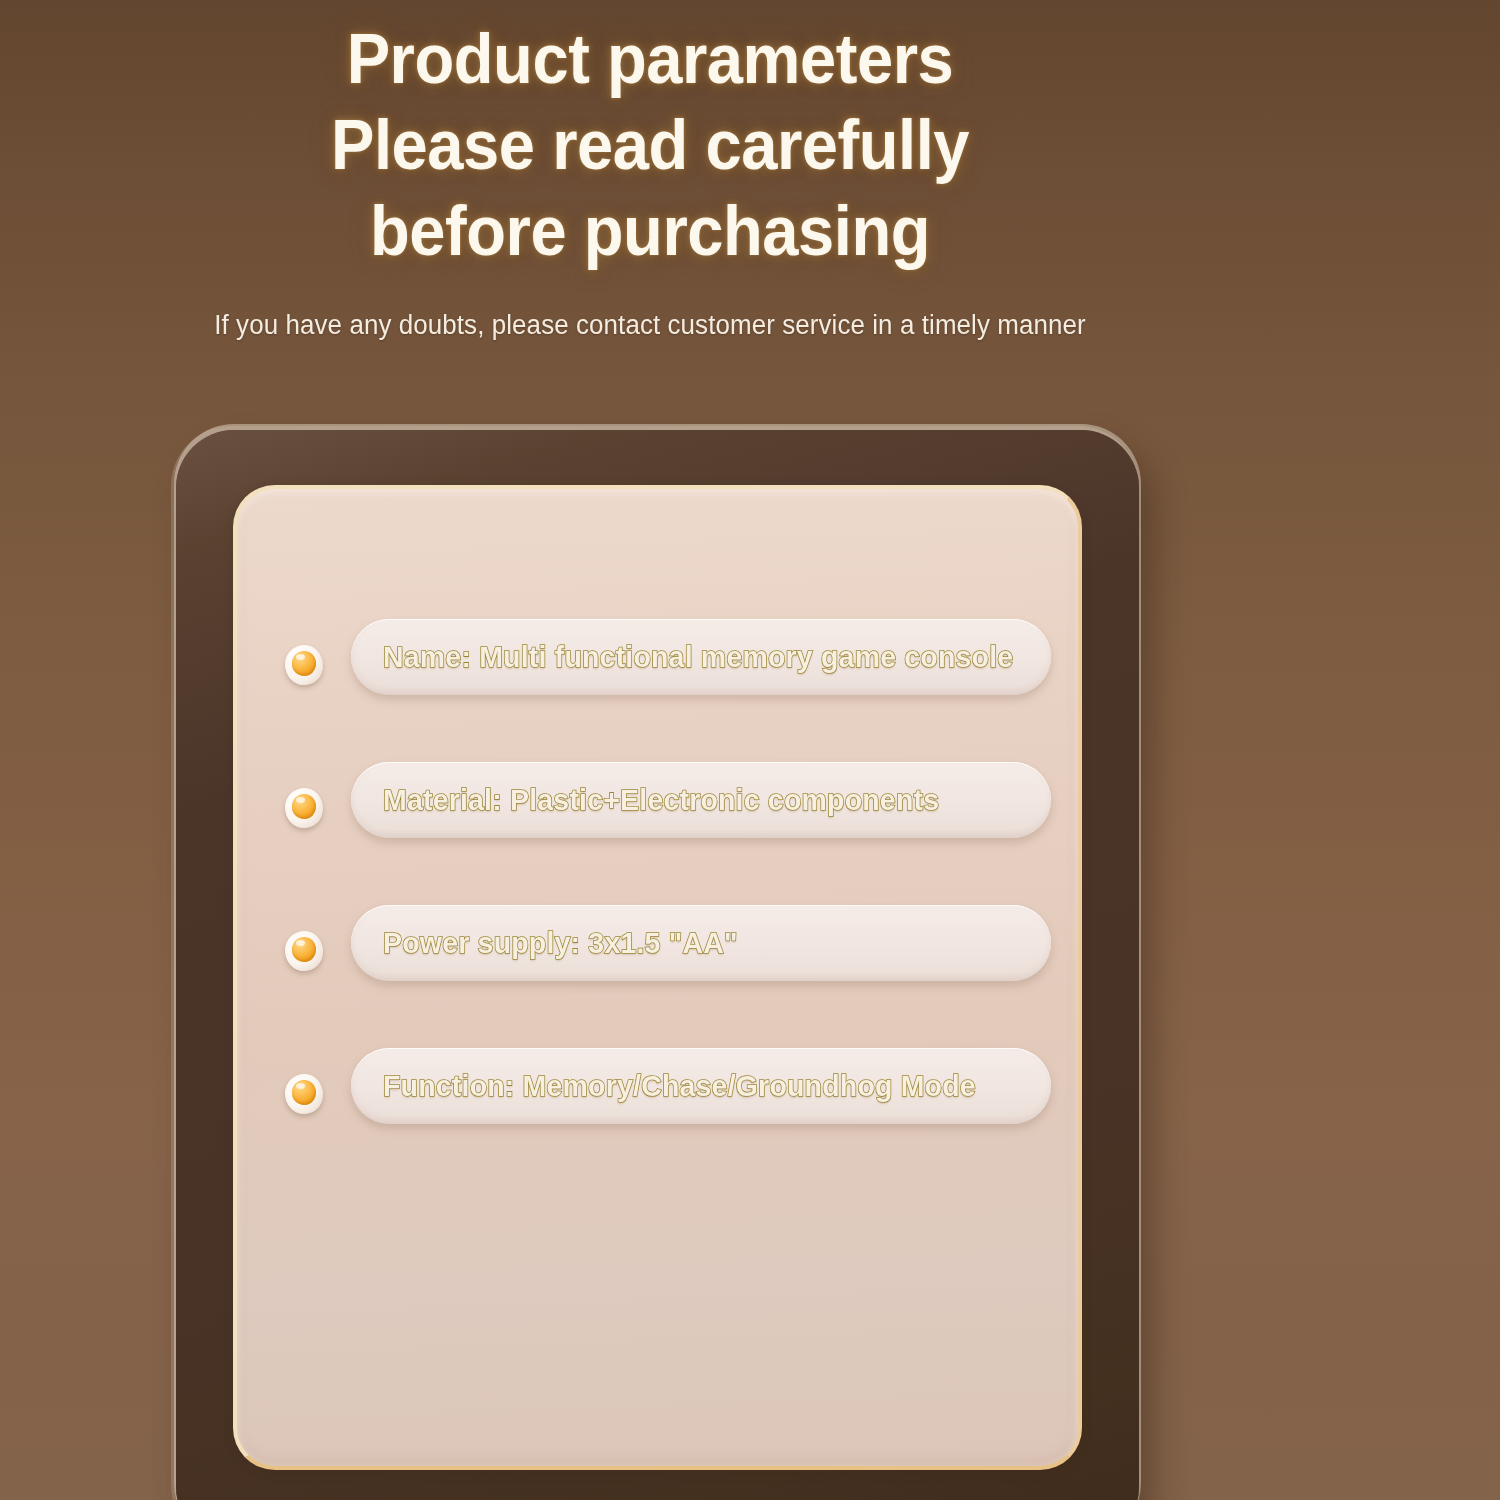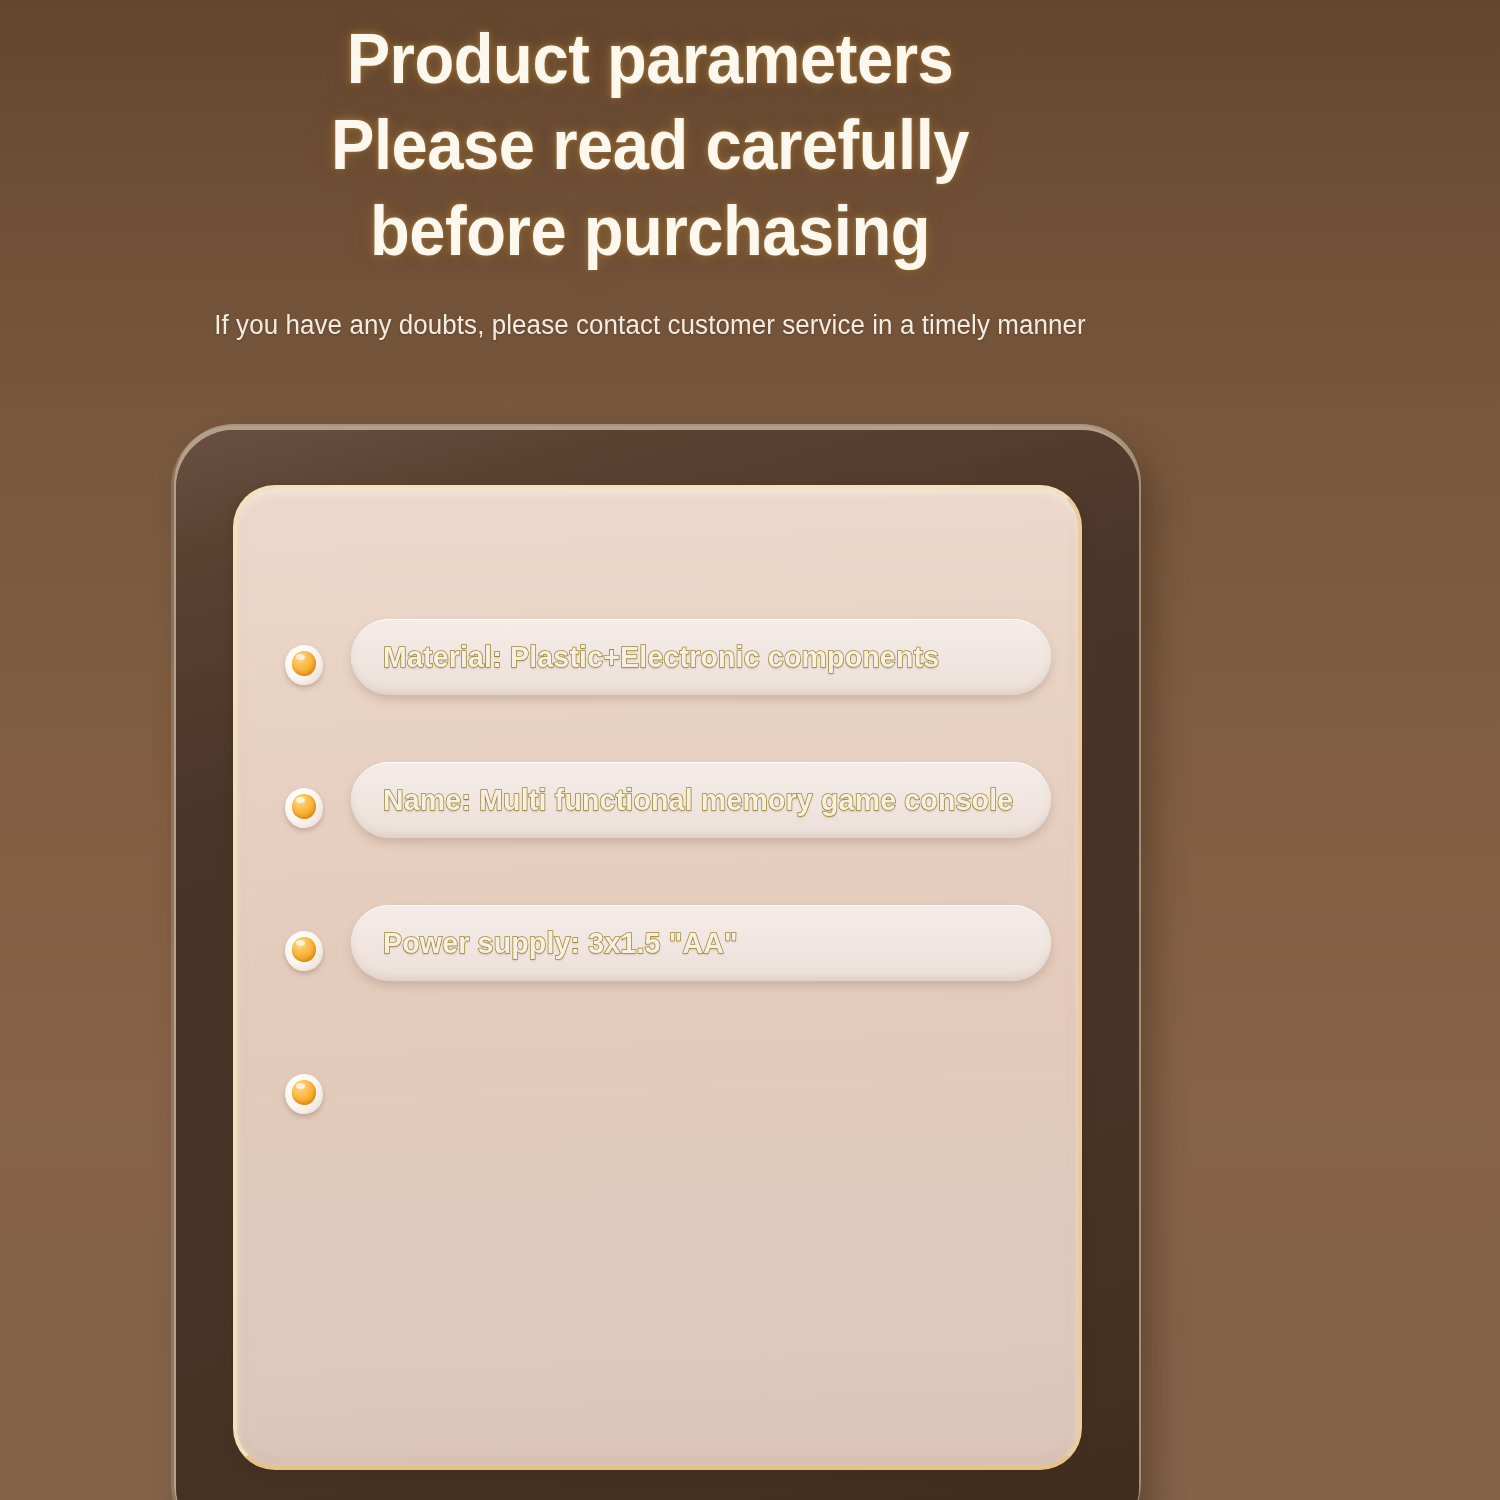--- a/index.html
+++ b/index.html
@@ -190,50 +190,53 @@
 
     <div class="param-list">
 
       <div class="param-row">
         <span class="egg-bullet">
           <span class="egg-white"></span>
           <span class="egg-yolk"></span>
           <span class="egg-gloss"></span>
         </span>
         <div class="param-pill">
+          <span class="param-text">Name: Multi functional memory game console</span>
+        </div>
+      </div>
+
+      <div class="param-row">
+        <span class="egg-bullet">
+          <span class="egg-white"></span>
+          <span class="egg-yolk"></span>
+          <span class="egg-gloss"></span>
+        </span>
+        <div class="param-pill">
           <span class="param-text">Material: Plastic+Electronic components</span>
         </div>
       </div>
 
       <div class="param-row">
         <span class="egg-bullet">
           <span class="egg-white"></span>
           <span class="egg-yolk"></span>
           <span class="egg-gloss"></span>
         </span>
         <div class="param-pill">
-          <span class="param-text">Name: Multi functional memory game console</span>
-        </div>
-      </div>
-
-      <div class="param-row">
-        <span class="egg-bullet">
-          <span class="egg-white"></span>
-          <span class="egg-yolk"></span>
-          <span class="egg-gloss"></span>
-        </span>
-        <div class="param-pill">
           <span class="param-text">Power supply: 3x1.5 "AA"</span>
         </div>
       </div>
 
       <div class="param-row">
         <span class="egg-bullet">
           <span class="egg-white"></span>
           <span class="egg-yolk"></span>
           <span class="egg-gloss"></span>
         </span>
+        <div class="param-pill">
+          <span class="param-text">Function: Memory/Chase/Groundhog Mode</span>
+        </div>
       </div>
 
 
     </div>
   </div>
 </div>
 
 </body></html>

